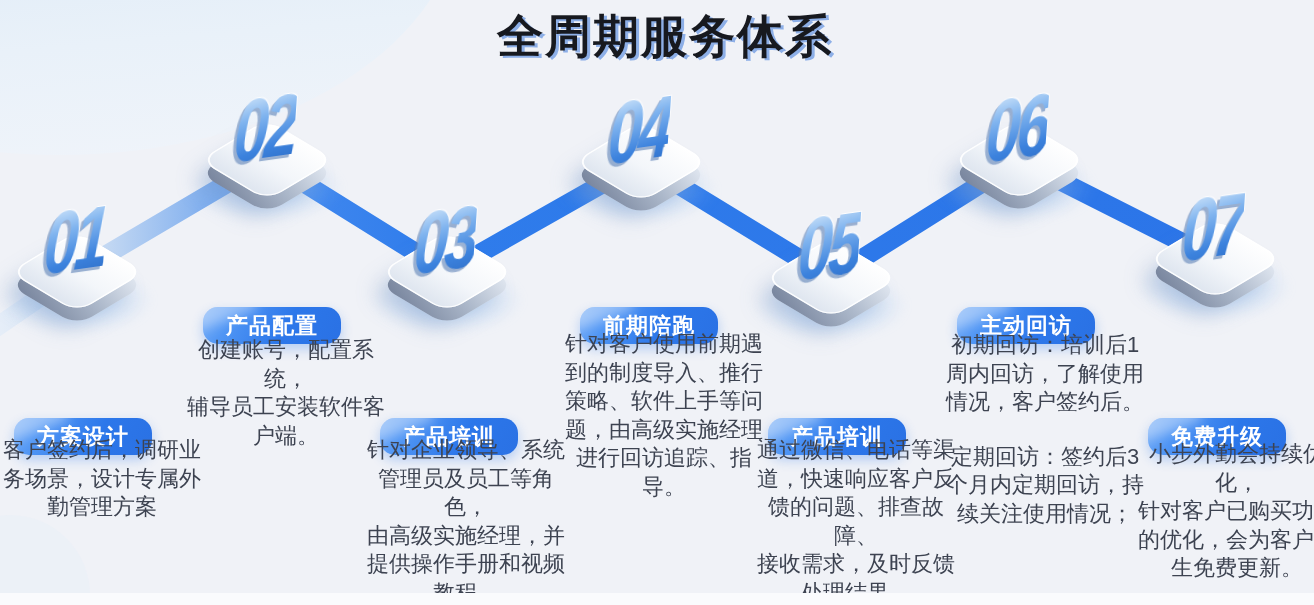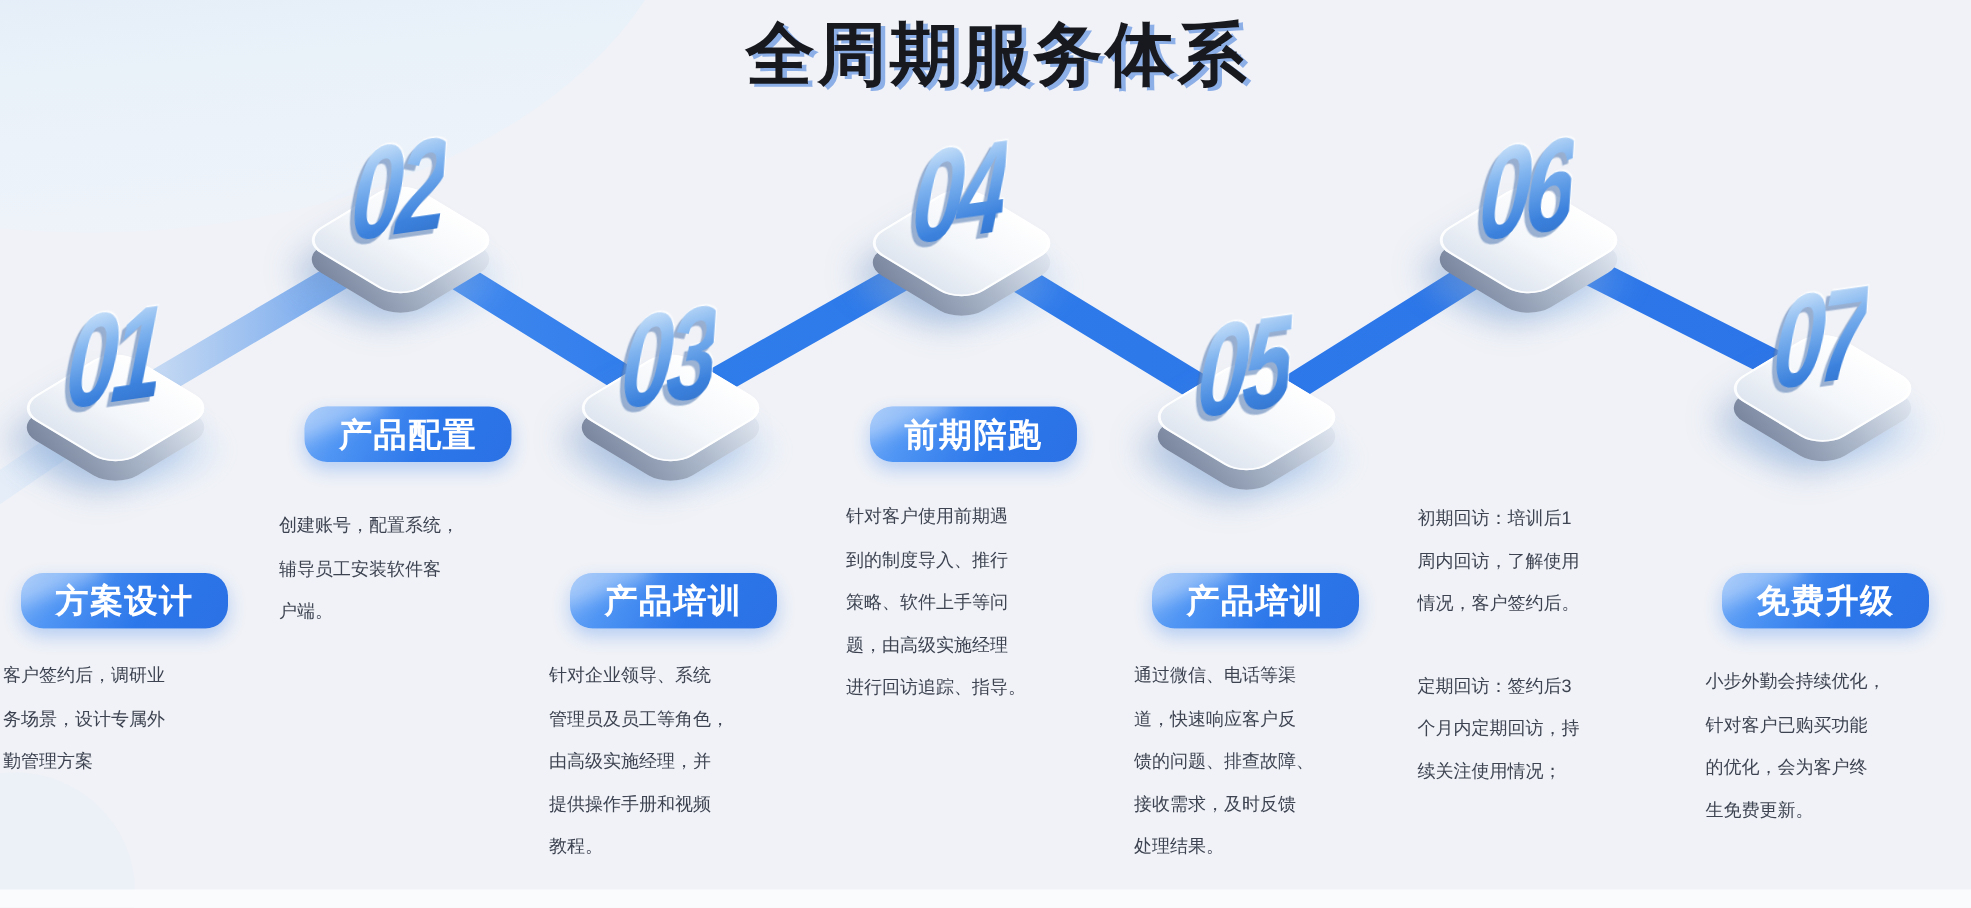--- a/index.html
+++ b/index.html
@@ -52,30 +52,30 @@
   }
   .p1{left:2px;top:197px}.p2{left:192px;top:85px}.p3{left:372px;top:197px}
   .p4{left:566px;top:87px}.p5{left:756px;top:203px}.p6{left:944px;top:85px}
   .p7{left:1140px;top:184px}
 
   
   .step-label{
     position:absolute;width:138px;height:37px;line-height:37px;text-align:center;
     font-size:22px;font-weight:700;color:#ffffff;letter-spacing:1px;
     background:linear-gradient(118deg,#74acf7 0%,#4f95f4 22%,#2c77ea 60%,#2a71e4 100%);
-    border-radius:15px;box-shadow:0 5px 12px rgba(44,119,234,.30);overflow:hidden;
+    border-radius:15px;box-shadow:0 5px 12px rgba(44,119,234,.30);overflow:hidden;margin-top:36px;
   }
   .step-label::before{content:"";position:absolute;left:-14px;top:-16px;width:66px;height:30px;
     background:rgba(255,255,255,.38);filter:blur(6px);transform:rotate(-20deg);}
   .l1{left:14px;top:382px}.l2{left:203px;top:271px}.l3{left:380px;top:382px}
   .l4{left:580px;top:271px}.l5{left:768px;top:382px}.l6{left:957px;top:271px}
   .l7{left:1148px;top:382px}
 
   
-  .step-desc{position:absolute;width:200px;font-size:12px;line-height:28.5px;color:#3d4351;}
+  .step-desc{position:absolute;width:200px;font-size:22px;line-height:28.5px;color:#3d4351;text-align:center;}
   .step-desc p{margin:0;white-space:pre-line;}
   .step-desc p + p{margin-top:26px;}
   .d1{left:2px;top:436px}.d2{left:186px;top:336px}.d3{left:366px;top:436px}
   .d4{left:564px;top:330px}.d5{left:756px;top:436px}.d6{left:945px;top:331px}
   .d7{left:1137px;top:440px}
 </style>
 </head>
 <body>
 
 <div class="canvas">
@@ -140,20 +140,21 @@
     <div class="plate-side"></div>
     <div class="plate-top"></div>
     <div class="step-number">07</div>
   </div>
 
   <div class="step-label l1">方案设计</div>
   <div class="step-label l2">产品配置</div>
   <div class="step-label l3">产品培训</div>
   <div class="step-label l4">前期陪跑</div>
   <div class="step-label l5">产品培训</div>
+  <div class="step-label l6">主动回访</div>
   <div class="step-label l7">免费升级</div>
 
   <div class="step-desc d1">
     <p>客户签约后，调研业
 务场景，设计专属外
 勤管理方案</p>
   </div>
   <div class="step-desc d2">
     <p>创建账号，配置系统，
 辅导员工安装软件客

